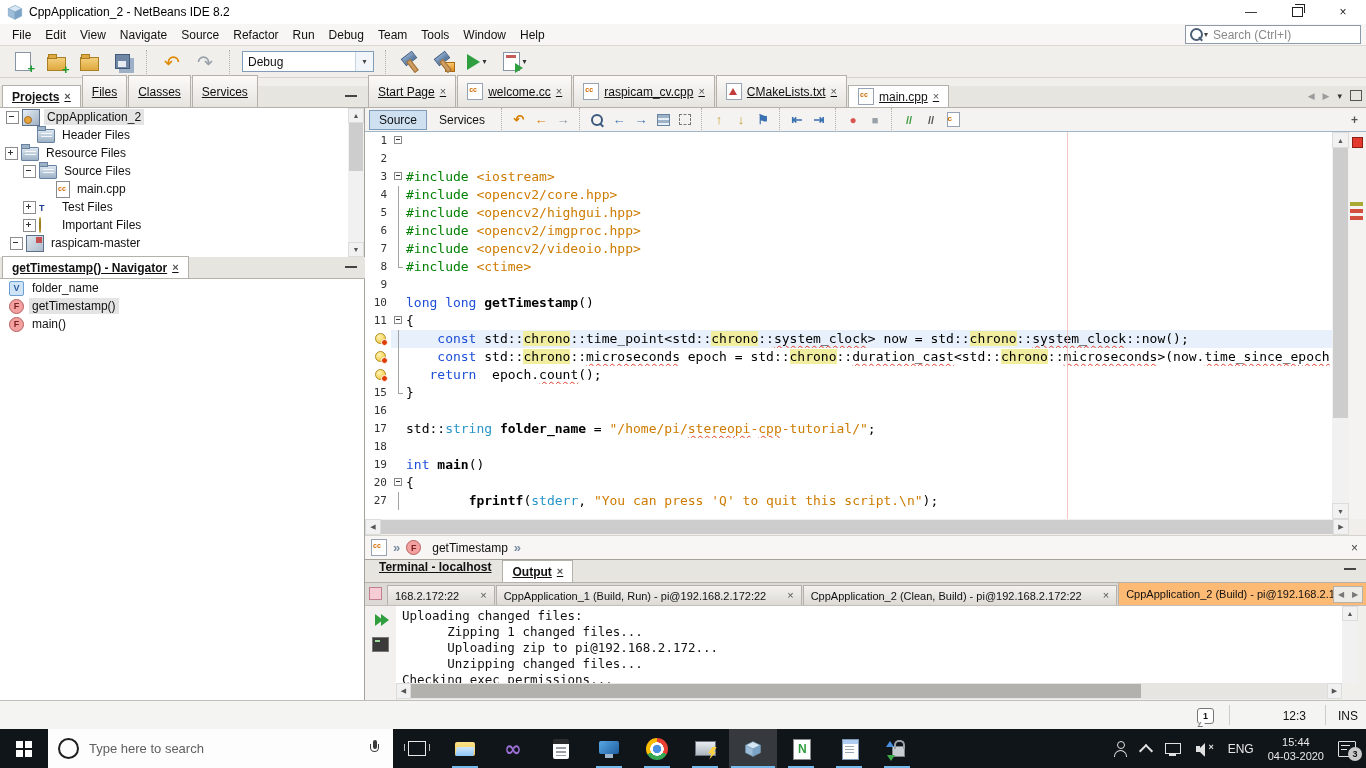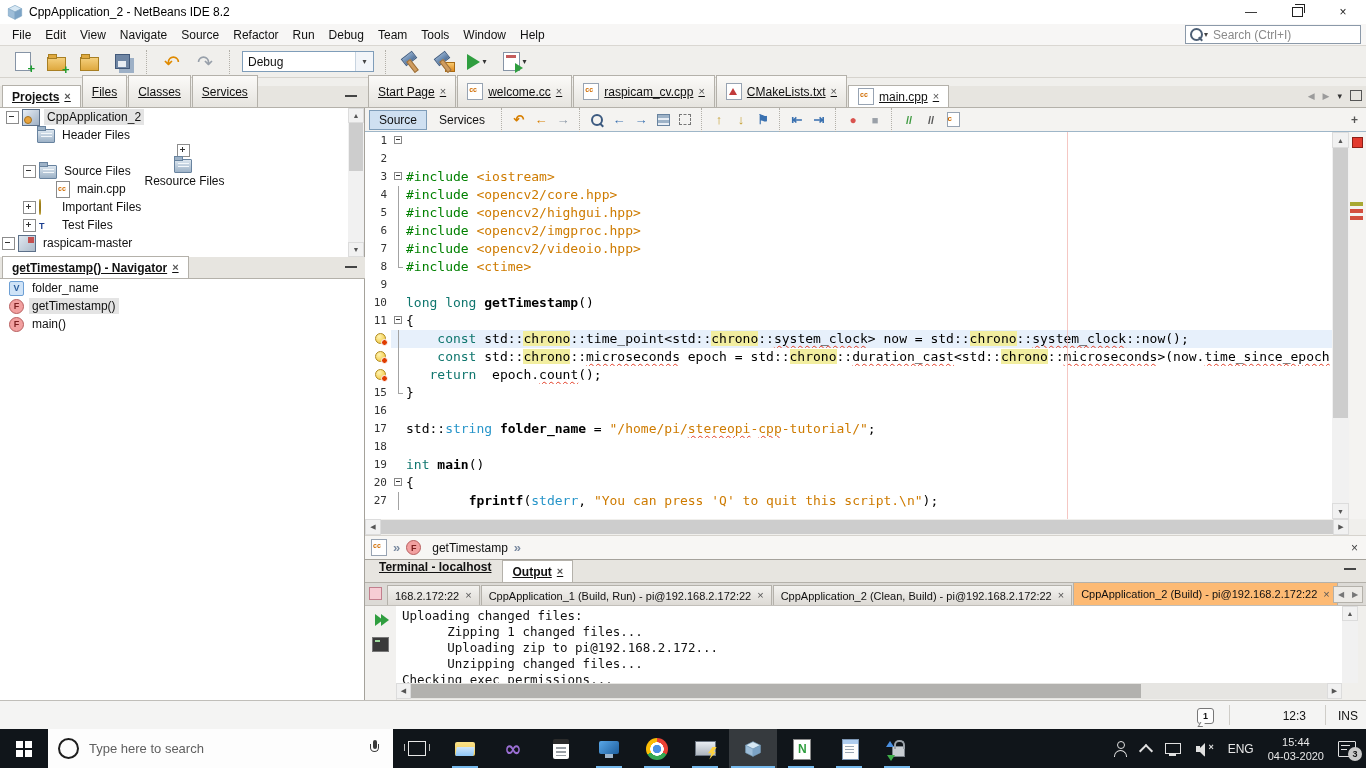--- a/index.html
+++ b/index.html
@@ -119,21 +119,21 @@
   .crow{display:flex;height:18px;align-items:stretch;}
   .lnum{width:26px;flex:none;text-align:right;padding-right:4px;font:11px/18px "DejaVu Sans Mono",monospace;color:#333;position:relative;box-sizing:border-box;}
   .fold{width:15px;flex:none;position:relative;}
   .fold.minus:before{content:"";position:absolute;left:3px;top:4px;width:8px;height:8px;border:1px solid #888;background:#fff;box-sizing:border-box;}
   .fold.minus:after{content:"";position:absolute;left:5px;top:7px;width:4px;border-top:1px solid #333;}
   .fold.line:before{content:"";position:absolute;left:7px;top:0;bottom:0;border-left:1px solid #a3a3a3;}
   .fold.end:before{content:"";position:absolute;left:7px;top:0;height:9px;border-left:1px solid #a3a3a3;}
   .fold.end:after{content:"";position:absolute;left:7px;top:9px;width:5px;border-top:1px solid #a3a3a3;}
   .codeln{flex:1;white-space:pre;overflow:hidden;font:13px/18px "DejaVu Sans Mono",monospace;color:#000;}
   .crow.cur .codeln,.crow.cur .fold{background:#e7f0fb;}
-  .cs.kw{color:#0f766e;}
+  .cs.kw{color:#1d4ed8;}
   .cs.pp{color:#008000;}
   .cs.lit{color:#ce7b00;}
   .cs.str{color:#ce7b00;}
   .cs.ty{color:#2795c9;}
   .cs.b{font-weight:bold;}
   .cs.oc{background:#f2eea0;}
   .cs.err{text-decoration:underline wavy #e23b24 1px;text-underline-offset:2px;}
   .bulb{position:absolute;right:5px;top:3px;width:11px;height:11px;border-radius:50%;background:radial-gradient(circle at 35% 30%,#fff3b0,#f0c230);border:1px solid #b08a1f;box-sizing:border-box;}
   .bulb:after{content:"";position:absolute;right:-3px;bottom:-3px;width:7px;height:7px;border-radius:50%;background:#e03c00;border:1px solid #fff;box-sizing:border-box;}
   #margin-line{left:1067px;top:132px;width:1px;height:387px;background:#f2b9b4;opacity:.8;z-index:5;}
@@ -149,21 +149,21 @@
   
   #breadcrumb{left:365px;top:535px;width:1001px;height:24px;background:#f7f6f4;border-top:1px solid #d6d3cd;display:flex;align-items:center;gap:6px;padding-left:6px;box-sizing:border-box;}
   .bc-sep{color:#7a8aa0;font-weight:bold;font-size:13px;}
   #bc-close{position:absolute;right:8px;color:#444;}
   
   #bottom-tabs{left:365px;top:559px;width:1001px;height:24px;padding-left:4px;border-top:1px solid #a5a29b;}
   #bottom-tabs .ptab{font-weight:bold;margin-top:14px;}
   #bottom-tabs .ptab.inactivetab{background:none;border-color:transparent;}
   #proc-row{left:365px;top:583px;width:1001px;height:23px;background:#dcdad6;border-bottom:1px solid #c2bfba;display:flex;align-items:flex-end;padding-left:2px;box-sizing:border-box;}
   .proc-ic{width:11px;height:11px;background:#f6cdd4;border:1px solid #c27f8d;margin:0 5px 5px 2px;flex:none;}
-  .proctab{height:20px;display:inline-flex;align-items:center;gap:6px;padding:0 7px;border:1px solid #b4b1aa;border-bottom:none;background:linear-gradient(#f3f2ef,#dddad5);font-size:11px;white-space:nowrap;margin-right:1px;box-sizing:border-box;}
+  .proctab{height:20px;display:inline-flex;align-items:center;gap:21px;padding:0 7px;border:1px solid #b4b1aa;border-bottom:none;background:linear-gradient(#f3f2ef,#dddad5);font-size:11px;white-space:nowrap;margin-right:1px;box-sizing:border-box;}
   .proctab.active{background:#fdba74;height:23px;}
   #proc-arrows{position:absolute;right:3px;top:3px;display:flex;border:1px solid #b4b1aa;background:#eceae6;}
   #proc-arrows span{width:14px;height:15px;display:flex;align-items:center;justify-content:center;font-size:8px;color:#777;}
   #out-rail{left:365px;top:606px;width:31px;height:94px;background:#f2f1ef;border-right:1px solid #e0dedb;}
   .rail-btn{width:22px;height:20px;margin:4px auto 2px;display:flex;align-items:center;justify-content:center;}
   .replay{display:flex;}
   .replay i{width:0;height:0;border-left:8px solid #2f9e3f;border-top:6px solid transparent;border-bottom:6px solid transparent;margin-right:-2px;}
   .console-ic{width:15px;height:13px;background:#3a3a3a;border:1px solid #777;position:relative;}
   .console-ic:after{content:"";position:absolute;left:2px;top:2px;width:5px;height:2px;background:#9fdc9f;}
   #out-text{left:396px;top:606px;width:946px;height:77px;background:#fff;overflow:hidden;font:12.5px/16px "DejaVu Sans Mono",monospace;white-space:pre;padding:2px 0 0 6px;box-sizing:border-box;}
@@ -347,46 +347,46 @@
       <div class="trow" style="padding-left: 6px;">
         <span class="texp minus"></span>
         <span class="ti ti-project-cpp"></span>
         <span class="tlabel sel">CppApplication_2</span>
       </div>
       <div class="trow" style="padding-left: 23px;">
         <span class="texp"></span>
         <span class="ti ti-folder"></span>
         <span class="tlabel">Header Files</span>
       </div>
-      <div class="trow" style="padding-left: 5px; flex-direction: column;">
+      <div class="trow" style="padding-left: 5px;">
         <span class="texp plus"></span>
         <span class="ti ti-folder"></span>
         <span class="tlabel">Resource Files</span>
       </div>
       <div class="trow" style="padding-left: 23px;">
         <span class="texp minus"></span>
         <span class="ti ti-folder"></span>
         <span class="tlabel">Source Files</span>
       </div>
       <div class="trow" style="padding-left: 40px;">
         <span class="texp"></span>
         <span class="ti ti-file-cpp"></span>
         <span class="tlabel">main.cpp</span>
       </div>
       <div class="trow" style="padding-left: 23px;">
         <span class="texp plus"></span>
+        <span class="ti ti-folder-test"></span>
+        <span class="tlabel">Test Files</span>
+      </div>
+      <div class="trow" style="padding-left: 23px;">
+        <span class="texp plus"></span>
         <span class="ti ti-folder-important"></span>
         <span class="tlabel">Important Files</span>
       </div>
-      <div class="trow" style="padding-left: 23px;">
-        <span class="texp plus"></span>
-        <span class="ti ti-folder-test"></span>
-        <span class="tlabel">Test Files</span>
-      </div>
-      <div class="trow" style="padding-left: 2px;">
+      <div class="trow" style="padding-left: 10px;">
         <span class="texp minus"></span>
         <span class="ti ti-project-other"></span>
         <span class="tlabel">raspicam-master</span>
       </div>
     </div>
   <div class="abs sb-btn" style="left:348px;top:108px;width:16px;height:15px;">▲</div>
   <div class="abs sb-track" style="left:348px;top:123px;width:16px;height:119px;"></div>
   <div class="abs sb-thumb" style="left:349px;top:123px;width:14px;height:48px;"></div>
   <div class="abs sb-btn" style="left:348px;top:242px;width:16px;height:15px;">▼</div>
 

